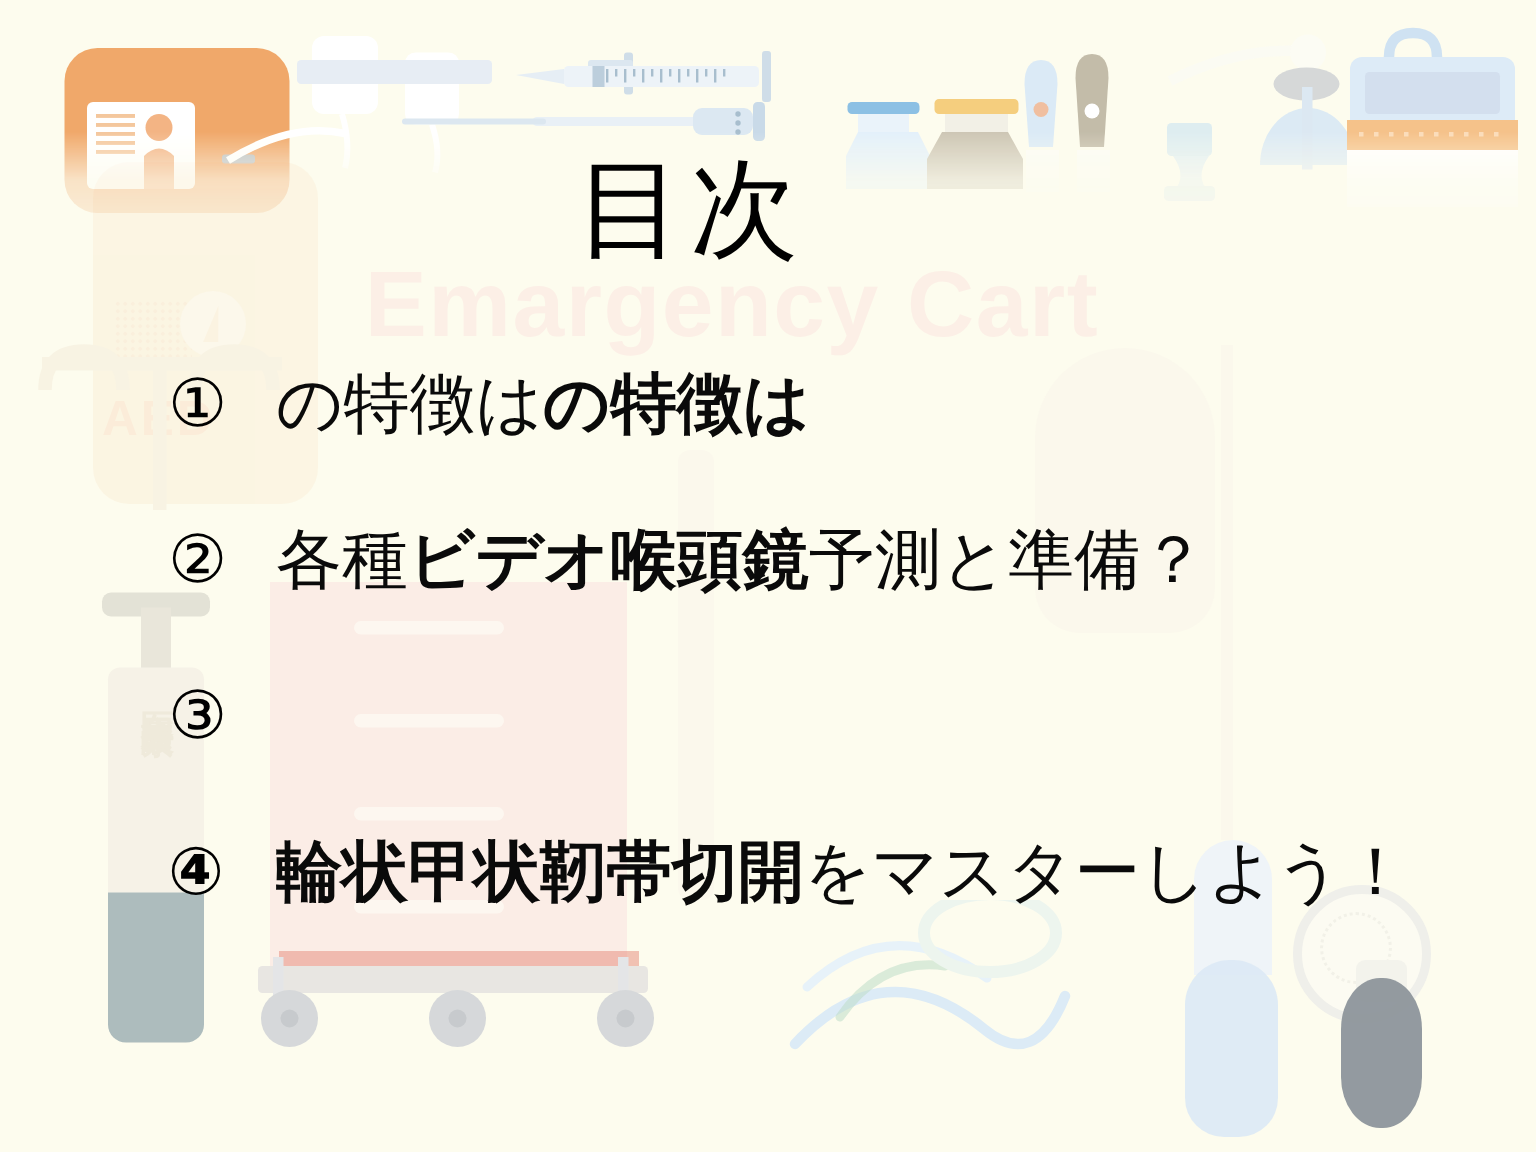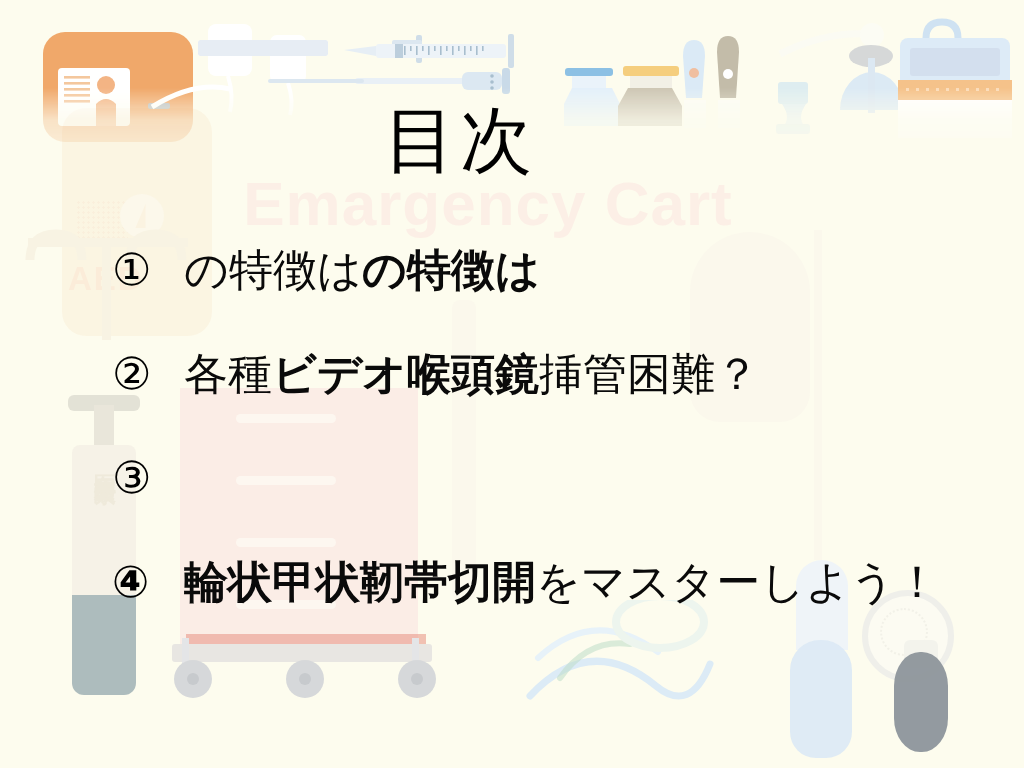--- a/index.html
+++ b/index.html
@@ -481,21 +481,21 @@
 
     <div class="toc">
 
       <div class="toc-item">
         <span class="toc-num">①</span>
         <span class="toc-text"><span>の特徴は</span><b>の特徴は</b><span></span></span>
       </div>
 
       <div class="toc-item">
         <span class="toc-num">②</span>
-        <span class="toc-text"><span>各種</span><b>ビデオ喉頭鏡</b><span>挿管困難？</span></span>
+        <span class="toc-text"><span>各種</span><b>ビデオ喉頭鏡</b><span>予測と準備？</span></span>
       </div>
 
       <div class="toc-item">
         <span class="toc-num">③</span>
       </div>
 
       <div class="toc-item">
         <span class="toc-num bold">④</span>
         <span class="toc-text"><span></span><b>輪状甲状靭帯切開</b><span>をマスターしよう！</span></span>
       </div>

